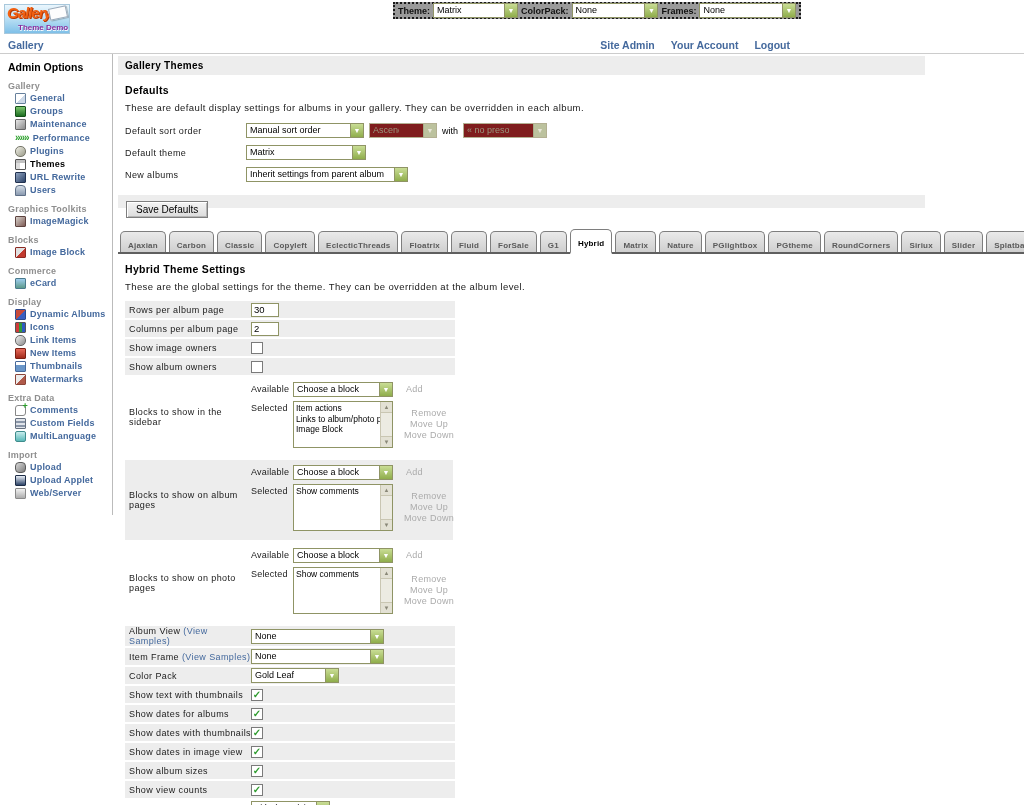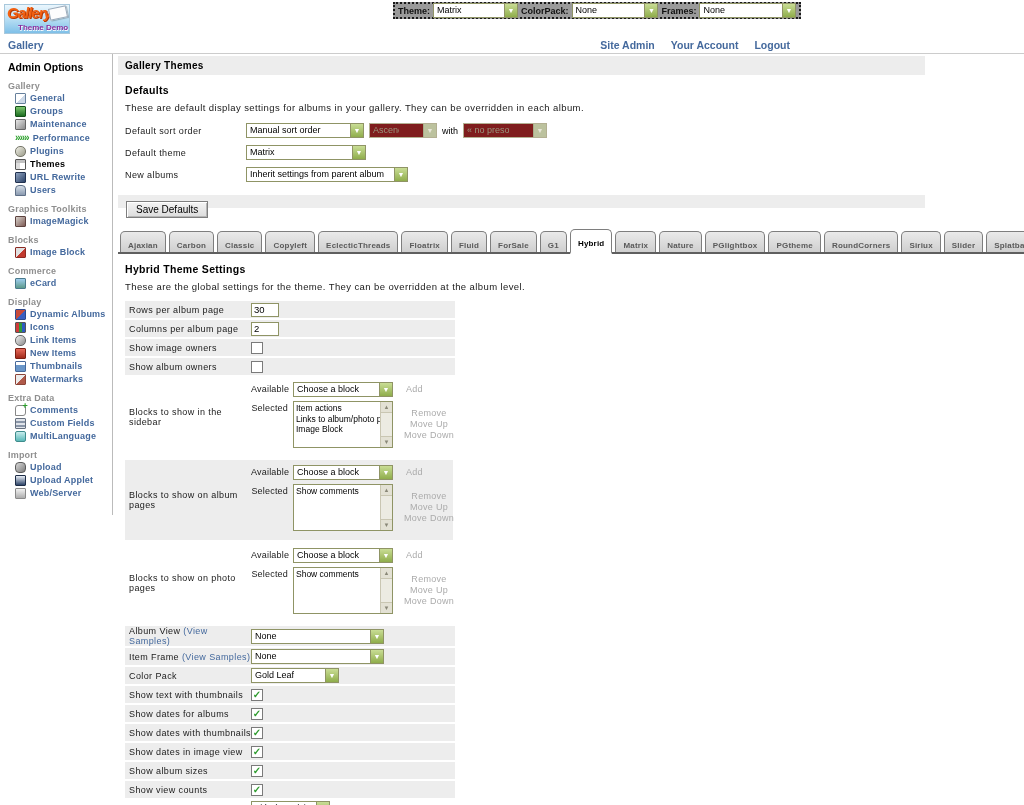--- a/index.html
+++ b/index.html
@@ -108,21 +108,21 @@
               font-family:"Liberation Sans", sans-serif; }
   .checkbox { width:12px; height:12px; border:1px solid #7a7a7a; background:#fff; display:inline-flex;
               align-items:center; justify-content:center; font-size:10px; font-weight:bold; color:#2d9b2d; cursor:pointer; }
   .checkbox.checked::after { content:"\2713"; margin-top:-1px; }
 
   .bgroup { display:flex; align-items:center; width:328px; padding:5px 0 5px 4px; margin-bottom:3px; }
   .bgroup.shaded { background:#ededed; }
   .bg-label { width:122px; flex:0 0 122px; font-size:9px; letter-spacing:0.4px; color:#1a1a1a; }
   .bg-controls { flex:1; }
   .bg-row { display:flex; align-items:flex-start; gap:5px; margin-bottom:4px; }
-  .bg-sub { width:37px; flex:0 0 37px; text-align:right; font-size:9px; color:#1a1a1a; padding-top:2px; letter-spacing:0.2px; }
+  .bg-sub { width:37px; flex:0 0 37px; font-size:9px; color:#1a1a1a; padding-top:2px; letter-spacing:0.2px; }
   .bg-action, .bg-actions { color:#ababab; font-size:9px; letter-spacing:0.3px; }
   .bg-action { padding-top:2px; margin-left:8px; cursor:default; }
   .bg-actions { width:58px; text-align:center; line-height:11px; margin-left:2px; align-self:center; }
   .bg-actions div { cursor:default; }
 
   .listbox { width:100px; height:47px; border:1px solid #8f9465; background:#fff; position:relative;
              font-size:8.5px; padding:1px 14px 1px 2px; overflow:hidden; }
   .lb-item { display:block; white-space:nowrap; line-height:10.5px; }
   .lb-sb { position:absolute; right:0; top:0; bottom:0; width:12px; background:#ecebe2; border-left:1px solid #c9c6b2; }
   .lb-up,.lb-dn { position:absolute; left:0; right:0; height:11px; background:#e3e1d4; color:#8a8878;

